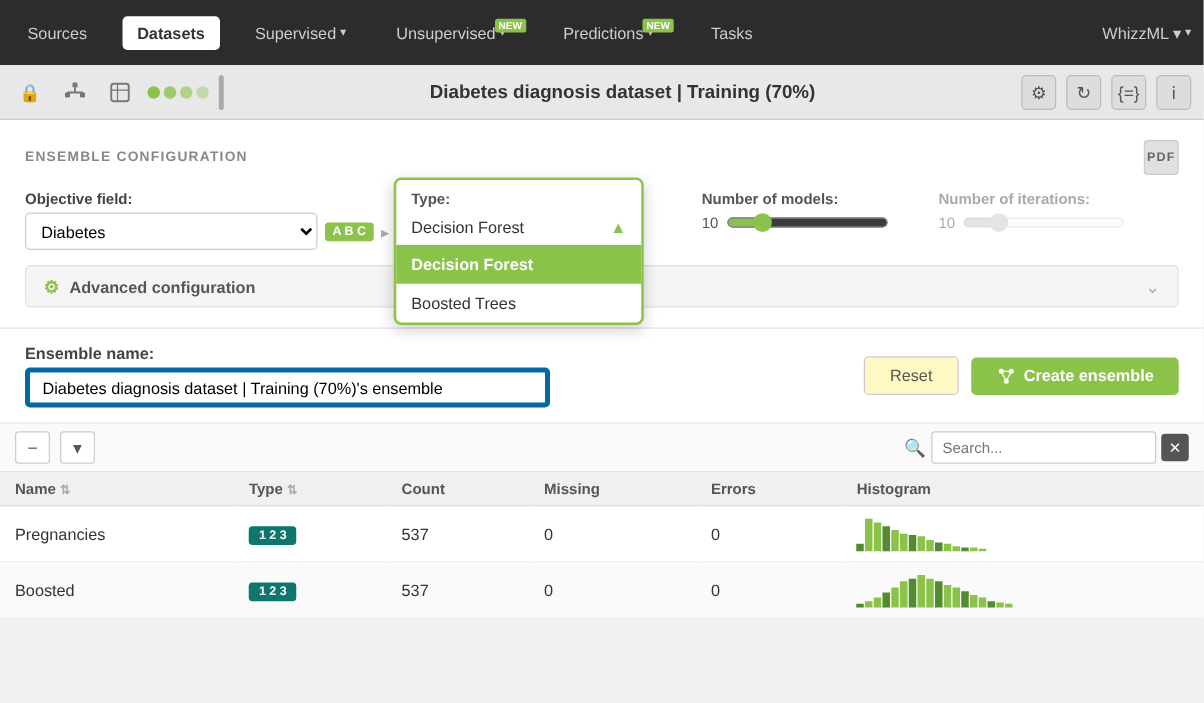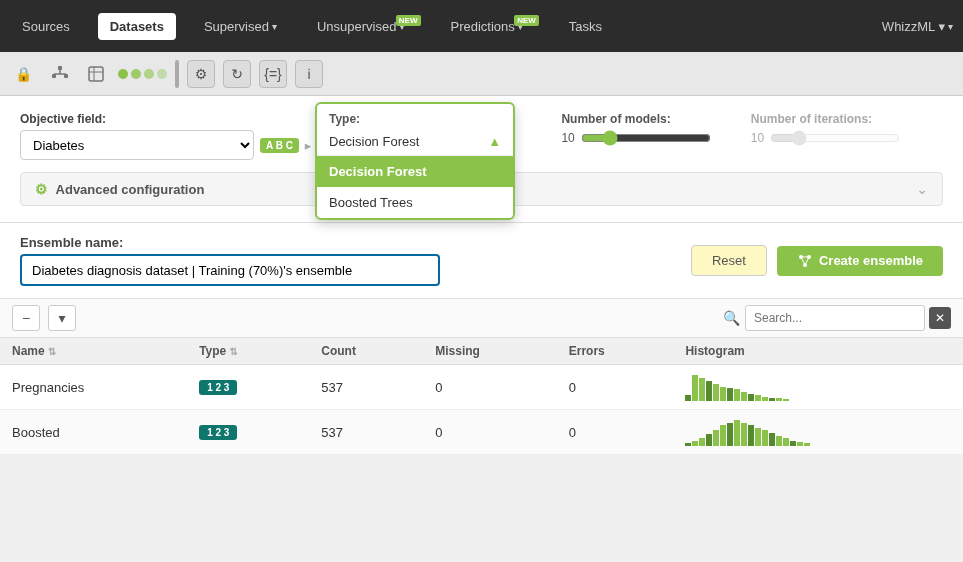--- a/index.html
+++ b/index.html
@@ -319,21 +319,21 @@
       white-space: nowrap;
     }
     .ensemble-name-group {
       display: flex;
       flex-direction: column;
       gap: 4px;
     }
     .ensemble-name-input {
       width: 420px;
       height: 32px;
-      border: 2px solid #0369a1;
+      border: 4px solid #0369a1;
       border-radius: 4px;
       padding: 0 10px;
       font-size: 13px;
     }
     .ensemble-buttons {
       margin-left: auto;
       display: flex;
       gap: 10px;
       align-items: center;
     }
@@ -509,29 +509,34 @@
       <line x1="7" y1="2" x2="7" y2="16" stroke="#777" stroke-width="1"></line>
     </svg>
   </div>
   <div class="toolbar-dots">
     <div class="dot"></div>
       <div class="dot"></div>
       <div class="dot"></div>
       <div class="dot"></div>
   </div>
   <div class="progress-bar-mini"></div>
+  <div class="toolbar-title">Diabetes diagnosis dataset | Training (70%)</div>
   <div class="toolbar-right">
     <div class="toolbar-icon">⚙</div>
     <div class="toolbar-icon">↻</div>
     <div class="toolbar-icon">{=}</div>
     <div class="toolbar-icon">ℹ</div>
   </div>
 </div>
 
 <div class="main-content">
+  <div class="section-title">
+    <span>ENSEMBLE CONFIGURATION</span>
+    <div class="pdf-icon">PDF</div>
+  </div>
 
   <div class="config-row">
 
     <div class="field-group">
       <div class="field-label">Objective field:</div>
       <div class="field-input-row">
         <select class="field-select">
           <option>Diabetes</option>
         </select>
         <span class="abc-badge">A B C</span>

